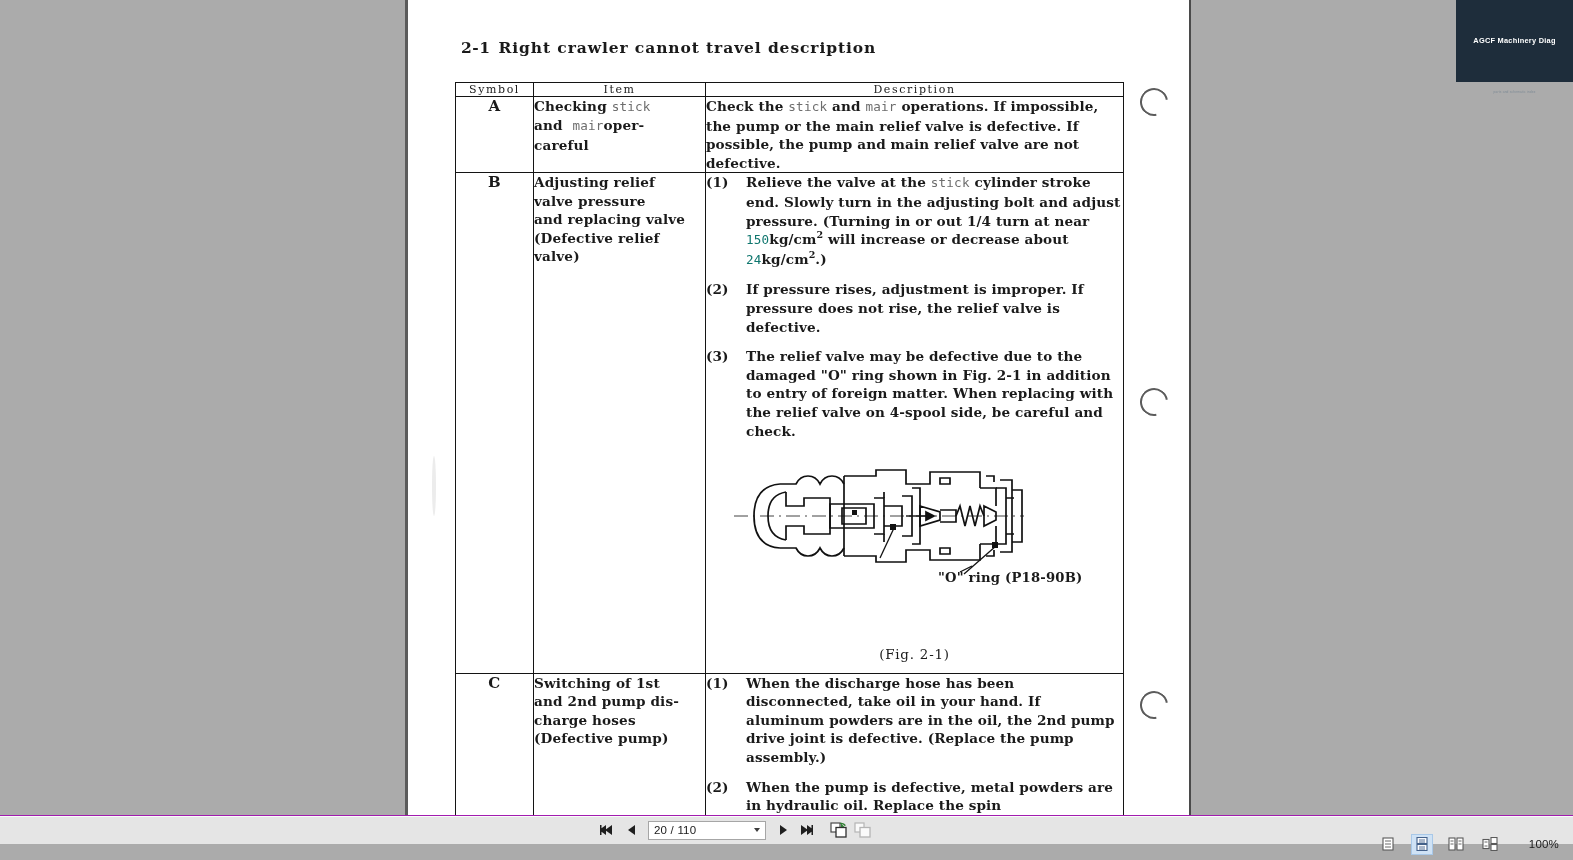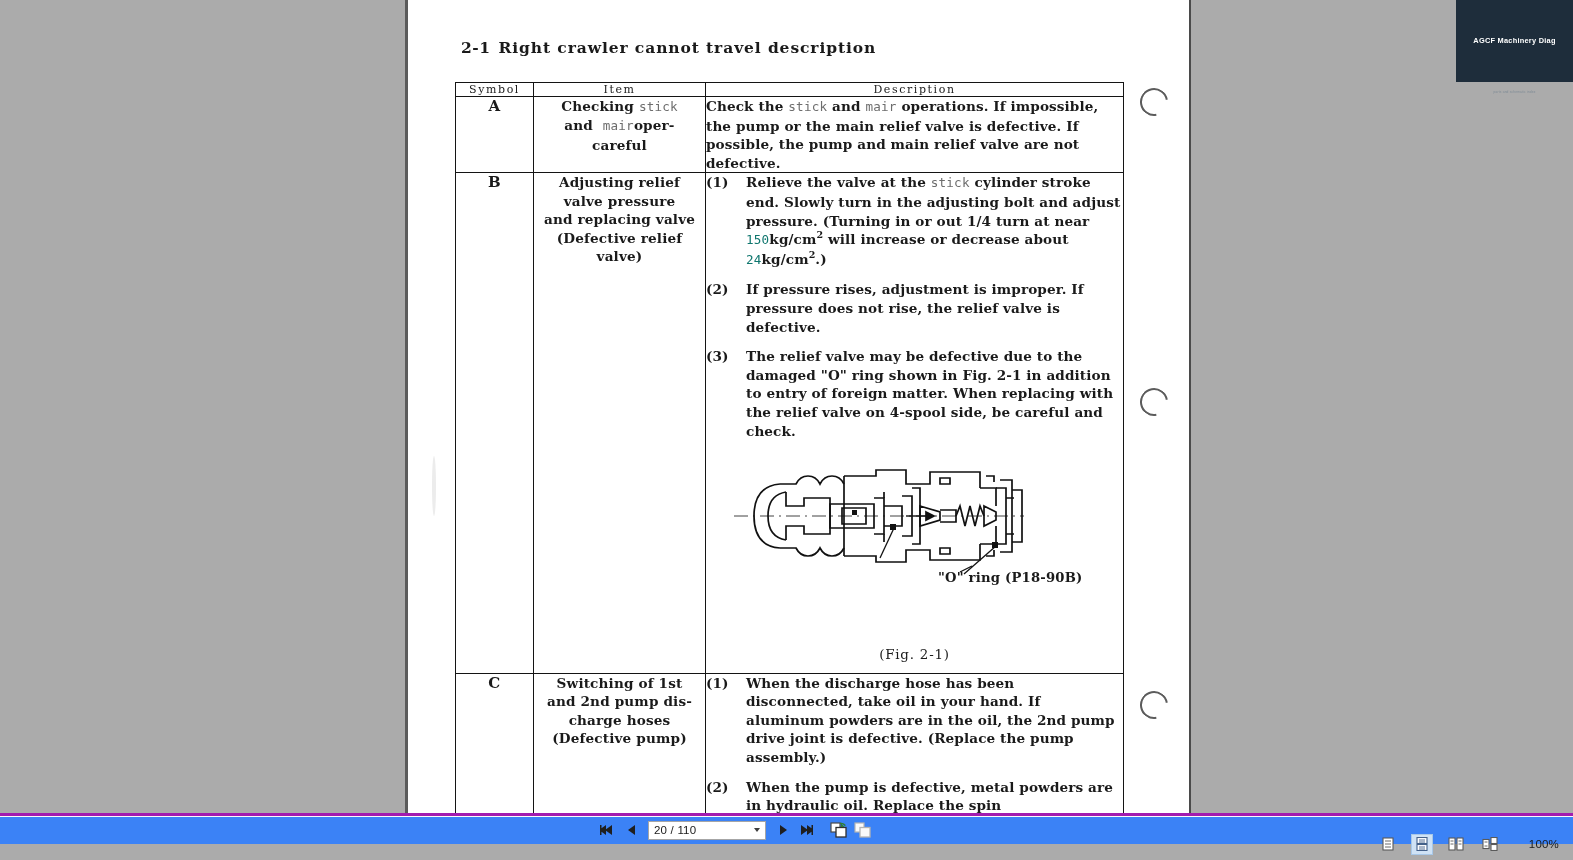--- a/index.html
+++ b/index.html
@@ -88,21 +88,20 @@
     font-size: 15px;
     padding-top: 12px;
     letter-spacing: 0.5px;
   }
   .itemcell {
     font-size: 13.6px;
     line-height: 18.4px;
     padding: 12px 2px 10px 14px;
     font-weight: 700;
     letter-spacing: 0.15px;
-    text-align: center;
   }
   .desccell {
     font-size: 13.6px;
     line-height: 18.6px;
     padding: 11px 8px 10px 10px;
     font-weight: 700;
     letter-spacing: 0.1px;
   }
 
   
@@ -179,22 +178,22 @@
     letter-spacing: 0.2px;
     margin-top: 2px;
     white-space: nowrap;
   }
 
   
   #toolbar {
     position: absolute;
     left: 0; bottom: 0;
     width: 1573px; height: 28px;
-    background: #3b82f6;
-    border-top: 3px solid #a21caf;
+    background: #e5e5e5;
+    border-top: 1px solid #a21caf;
     box-shadow: inset 0 1px 0 #fbfbfb;
     text-align: right;
   }
   #nav-group {
     position: absolute;
     left: 596px; top: 0;
     height: 28px;
     display: flex; align-items: center;
     gap: 2px;
   }

